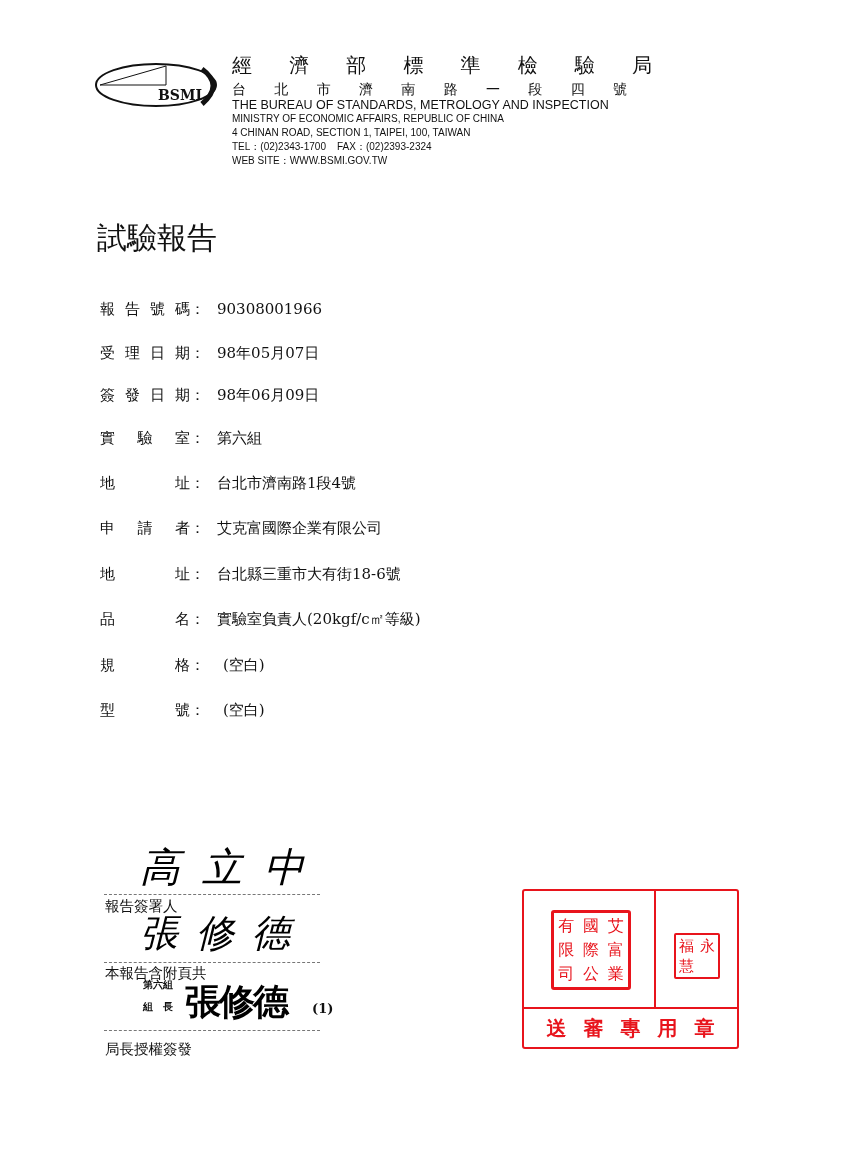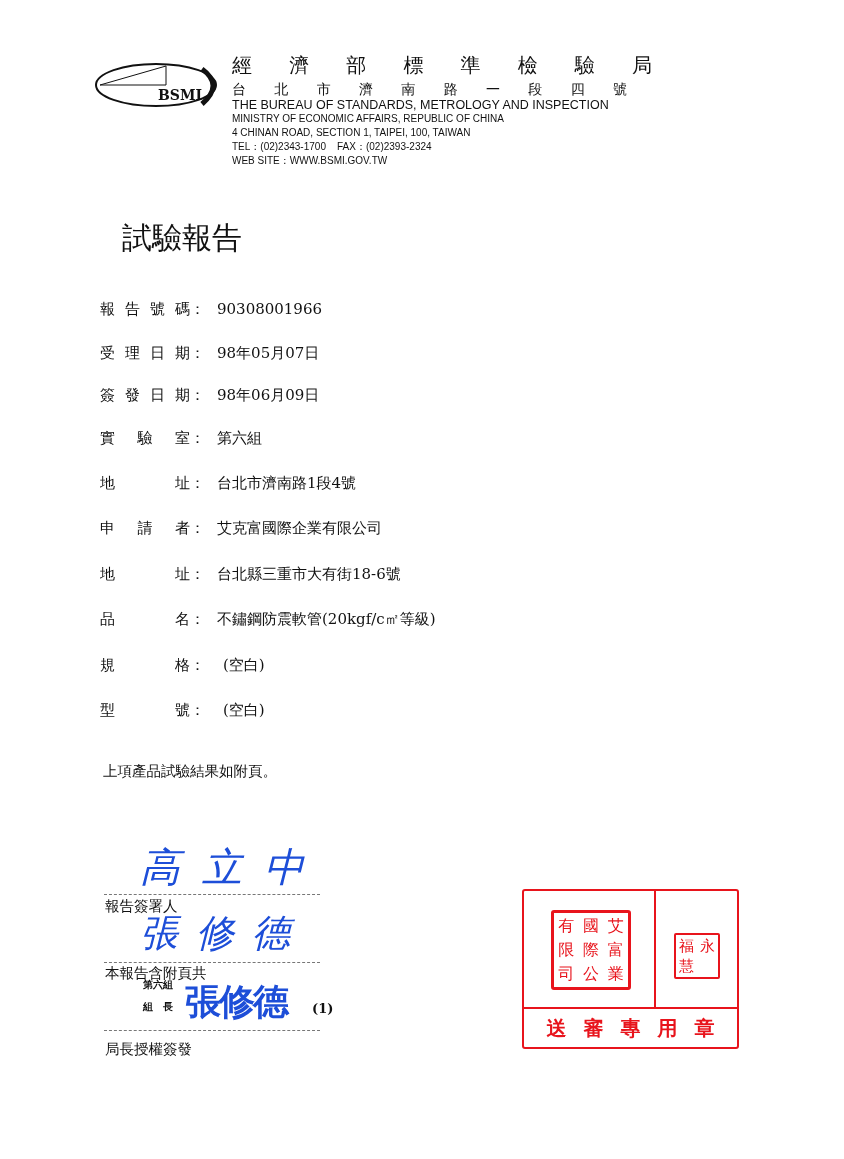--- a/index.html
+++ b/index.html
@@ -6,31 +6,31 @@
   body { width: 844px; height: 1159px; position: relative; overflow: hidden;
          font-family: "DejaVu Serif", "Liberation Serif", serif; color: #111; }
   .abs { position: absolute; }
   
   .logo { left: 94px; top: 60px; width: 128px; height: 50px; }
   .org-zh { left: 232px; top: 52px; width: 420px; font-size: 20px; letter-spacing: 0; display: flex; justify-content: space-between; font-family: "DejaVu Serif", serif; }
   .addr-zh { left: 232px; top: 81px; width: 395px; font-size: 14px; display: flex; justify-content: space-between; font-family: "DejaVu Serif", serif; }
   .org-en { left: 232px; top: 99px; font-family: "Liberation Sans", sans-serif; font-size: 12.5px; font-weight: normal; line-height: 13px; }
   .en-line { left: 232px; font-family: "Liberation Sans", sans-serif; font-size: 10px; line-height: 13px; }
   
-  .title { left: 97px; top: 218px; font-size: 30px; font-family: "DejaVu Serif", serif; font-weight: normal; margin-left: 25px; }
+  .title { left: 97px; top: 218px; font-size: 30px; font-family: "DejaVu Serif", serif; font-weight: normal; }
   
   .field { left: 100px; font-size: 15px; display: flex; align-items: baseline; }
   .field .lbl { width: 90px; display: flex; justify-content: space-between; }
   .field .val { margin-left: 12px; }
   .field .val.indent { margin-left: 18px; }
   
   .notes { left: 103px; top: 762px; font-size: 14.5px; line-height: 19px; font-family: "DejaVu Sans", sans-serif; }
   .pages-num { display: inline-block; width: 36px; text-align: center; border-bottom: 1px solid #111; line-height: 15px; }
   
-  .sig { font-family: "DejaVu Serif", serif; font-style: italic; color: #1d4ed8; }
+  .sig { font-family: "DejaVu Serif", serif; font-style: italic; color: #000000; }
   .sig1 { left: 140px; top: 840px; font-size: 40px; letter-spacing: 22px; }
   .sig2 { left: 140px; top: 908px; font-size: 38px; letter-spacing: 18px; }
   .sig3 { left: 185px; top: 978px; font-size: 36px; font-weight: bold; font-style: normal; letter-spacing: -2px; }
   .sig3-suffix { left: 312px; top: 1001px; font-size: 13px; font-weight: bold; }
   .small-title-1 { left: 143px; top: 978px; font-size: 10px; font-weight: bold; }
   .small-title-2 { left: 143px; top: 1000px; font-size: 10px; font-weight: bold; letter-spacing: 10px; text-align: right; }
   .divider { left: 104px; width: 216px; height: 0; border-top: 1px dashed #777; }
   .sig-label { left: 105px; font-size: 14.5px; font-family: "DejaVu Sans", sans-serif; }
   
   .stamp { left: 522px; top: 889px; width: 217px; height: 160px; border: 2px solid #e8141c; border-radius: 3px; box-sizing: border-box; }
@@ -146,41 +146,40 @@
     </span>
     <span>：</span>
   <span class="val">台北縣三重市大有街18-6號</span>
 </div>
 <div class="abs field" style="top:610px">
   <span class="lbl">
       <span>品</span>
       <span>名</span>
     </span>
     <span>：</span>
-  <span class="val">不鏽鋼防震軟管(20kgf/c㎡等級)</span>
+  <span class="val">實驗室負責人(20kgf/c㎡等級)</span>
 </div>
 <div class="abs field" style="top:656px">
   <span class="lbl">
       <span>規</span>
       <span>格</span>
     </span>
     <span>：</span>
   <span class="val indent">(空白)</span>
 </div>
 <div class="abs field" style="top:701px">
   <span class="lbl">
       <span>型</span>
       <span>號</span>
     </span>
     <span>：</span>
   <span class="val indent">(空白)</span>
 </div>
 
 <div class="abs notes">
-  <div>上項產品試驗結果如附頁。</div>
 </div>
 
 <div class="abs sig sig1">高立中</div>
 <div class="abs divider" style="top:894px"></div>
 <div class="abs sig-label" style="top:897px">報告簽署人</div>
 
 <div class="abs sig sig2">張修德</div>
 <div class="abs divider" style="top:962px"></div>
 <div class="abs sig-label" style="top:964px">本報告含附頁共</div>
 

